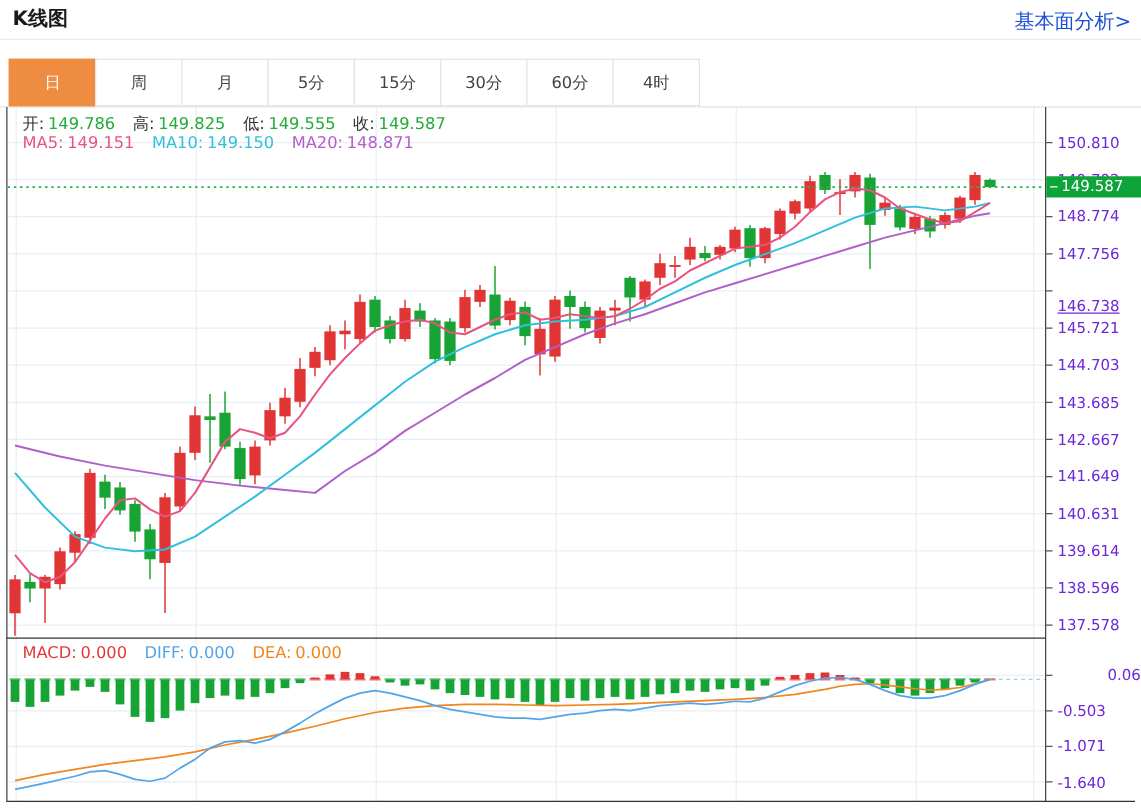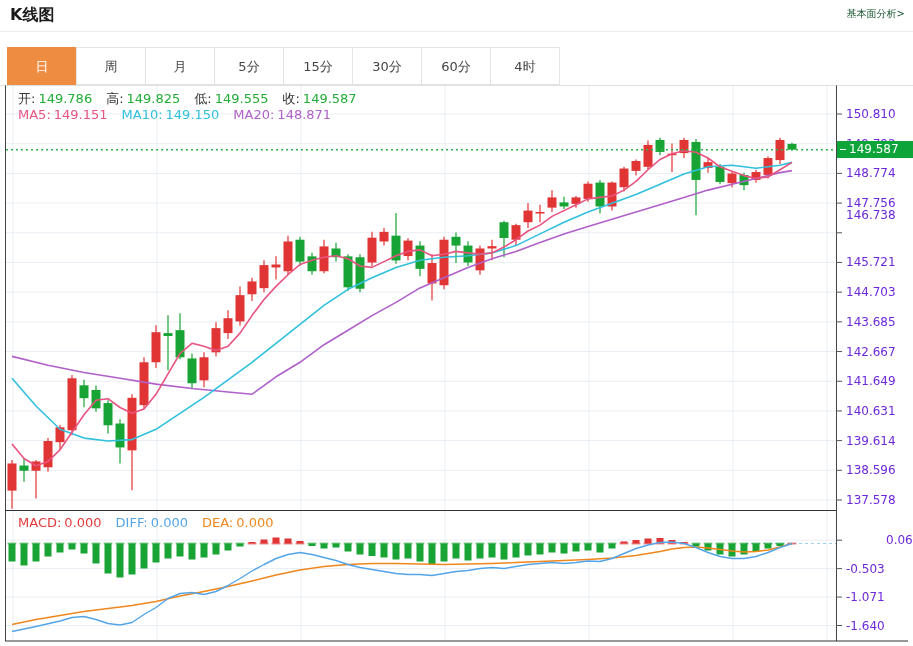--- a/index.html
+++ b/index.html
@@ -1,19 +1,19 @@
 <!DOCTYPE html>
 <html><head>
 <meta charset="utf-8">
 <style>
   html,body{margin:0;padding:0}
   body{width:913px;height:646px;position:relative;background:#fff;overflow:hidden;
        font-family:"DejaVu Sans","Liberation Sans",sans-serif}
   .title{position:absolute;left:10px;top:5px;font-size:16px;font-weight:bold;color:#1a1a1a}
-  .link{position:absolute;right:8px;top:7px;font-size:10px;color:#14532d;cursor:pointer;text-decoration:none}
+  .link{position:absolute;right:8px;top:7px;font-size:16px;color:#1d4ed8;cursor:pointer;text-decoration:none}
   .hdiv{position:absolute;left:0;top:31px;width:913px;border-top:1px solid #ebebeb}
   .tabbar{position:absolute;left:8px;top:47px;display:flex;z-index:5}
   .tab{width:70px;height:38px;line-height:38px;text-align:center;font-size:13px;color:#444;
        border:1px solid #e3e3e3;margin-left:-1px;background:#fff;cursor:pointer;box-sizing:border-box}
   .tab.active{background:#ee8c42;border-color:#ee8c42;color:#fff}
   #chart-svg{position:absolute;left:0;top:0;z-index:1}
   .row{position:absolute;font-size:13px;white-space:nowrap;z-index:3}
   .row .lb{color:#333;margin-left:14px}
   .row .lb:first-child{margin-left:0}
   .row .val{margin-left:3px}
@@ -365,21 +365,21 @@
   </svg>
 
 <div class="row" id="ohlc-row"><span class="lb" style="color: rgb(51, 51, 51);">开:</span><span class="val" style="color: rgb(34, 172, 56);">149.786</span><span class="lb" style="color: rgb(51, 51, 51);">高:</span><span class="val" style="color: rgb(34, 172, 56);">149.825</span><span class="lb" style="color: rgb(51, 51, 51);">低:</span><span class="val" style="color: rgb(34, 172, 56);">149.555</span><span class="lb" style="color: rgb(51, 51, 51);">收:</span><span class="val" style="color: rgb(34, 172, 56);">149.587</span></div>
 <div class="row" id="ma-row"><span class="lb" style="color: rgb(232, 83, 127);">MA5:</span><span class="val" style="color: rgb(232, 83, 127);">149.151</span><span class="lb" style="color: rgb(48, 192, 220);">MA10:</span><span class="val" style="color: rgb(48, 192, 220);">149.150</span><span class="lb" style="color: rgb(176, 96, 200);">MA20:</span><span class="val" style="color: rgb(176, 96, 200);">148.871</span></div>
 <div class="row" id="macd-row"><span class="lb" style="color: rgb(226, 58, 58);">MACD:</span><span class="val" style="color: rgb(226, 58, 58);">0.000</span><span class="lb" style="color: rgb(84, 165, 232);">DIFF:</span><span class="val" style="color: rgb(84, 165, 232);">0.000</span><span class="lb" style="color: rgb(240, 134, 28);">DEA:</span><span class="val" style="color: rgb(240, 134, 28);">0.000</span></div>
 <div id="axis-labels">
     <span class="axis-lab" style="top: 107px;">150.810</span>
     <span class="axis-lab" style="top: 136.697px;">149.792</span>
     <span class="axis-lab" style="top: 166.394px;">148.774</span>
     <span class="axis-lab" style="top: 196.09px; text-align: right;">147.756</span>
-    <span class="axis-lab" style="top: 208px;">146.738</span>
+    <span class="axis-lab" style="top: 238px; text-decoration: underline;">146.738</span>
     <span class="axis-lab" style="top: 255.455px;">145.721</span>
     <span class="axis-lab" style="top: 285.152px;">144.703</span>
     <span class="axis-lab" style="top: 314.848px;">143.685</span>
     <span class="axis-lab" style="top: 344.545px;">142.667</span>
     <span class="axis-lab" style="top: 374.242px;">141.649</span>
     <span class="axis-lab" style="top: 403.939px;">140.631</span>
     <span class="axis-lab" style="top: 433.606px;">139.614</span>
     <span class="axis-lab" style="top: 463.303px;">138.596</span>
     <span class="axis-lab" style="top: 493px;">137.578</span>
     <span class="axis-lab" style="top: 533.2px; margin-left: 40px;">0.066</span>

